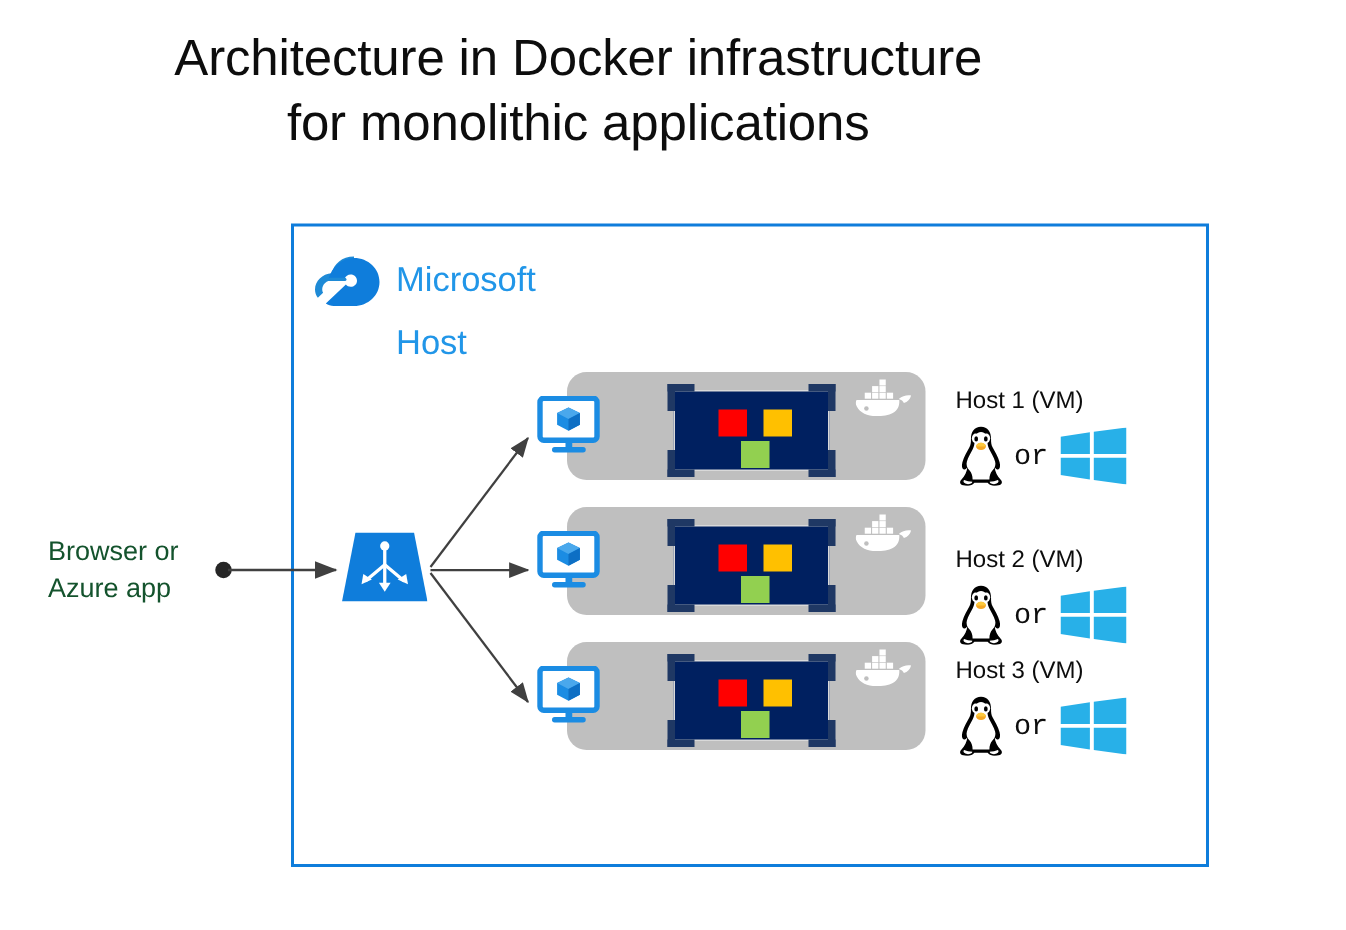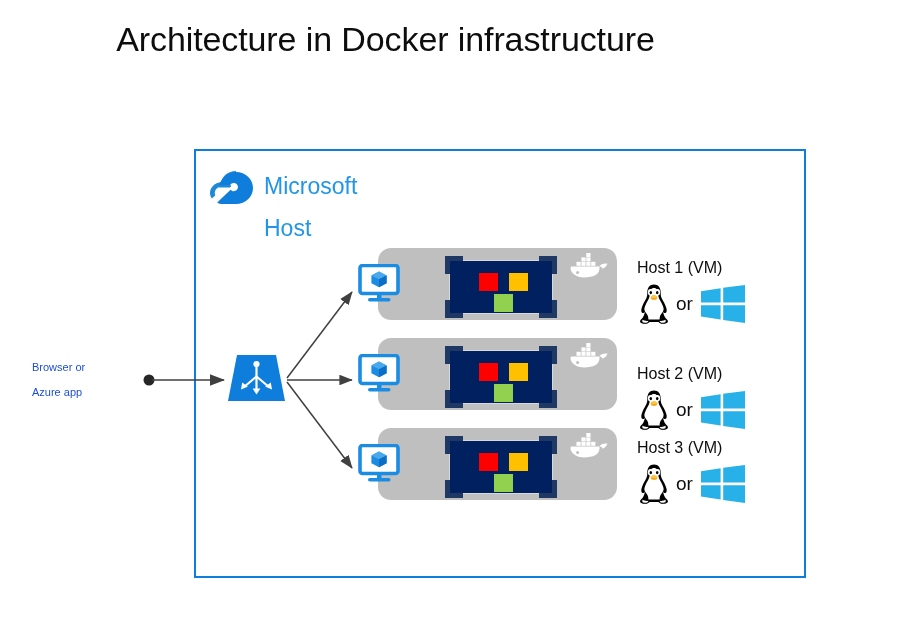--- a/index.html
+++ b/index.html
@@ -33,21 +33,21 @@
   .azure-cloud{position:absolute;left:0;top:4px;width:52px;height:40px;}
   .azure-word{
     position:absolute;left:58px;top:-3px;
     color:#2196e8;font-size:23px;line-height:26px;font-weight:400;
   }
   .azure-word .ln{display:block;margin-top:16px;}
 
   
   .client-label{
     position:absolute;left:32px;top:355px;width:140px;
-    color:#1d4ed8;font-size:11px;line-height:25px;
+    color:#14532d;font-size:18px;line-height:25px;
   }
   .client-label .ln{display:block;}
 
   
   .host-row{
     position:absolute;left:378px;width:239px;height:72px;
     background:#bfbfbf;border-radius:13px;
   }
   .host-row.r1{top:248px;}
   .host-row.r2{top:338px;}
@@ -83,38 +83,39 @@
   .sq.red{left:29px;top:12px;background:#ff0000;}
   .sq.amber{left:59px;top:12px;background:#ffc000;}
   .sq.green{left:44px;top:33px;background:#92d050;}
 
   
   .host-block{position:absolute;left:637px;width:160px;}
   .host-block.r1{top:256px;}
   .host-block.r2{top:346px;margin-top:16px;}
   .host-block.r3{top:436px;}
   .host-name{color:#0d0d0d;font-size:16px;line-height:24px;white-space:nowrap;}
-  .os-line{display:flex;align-items:center;gap:5px;margin-top:2px;height:44px;}
+  .os-line{display:flex;align-items:center;gap:5px;margin-top:2px;height:44px;font-family:Liberation Mono, monospace;}
   .tux{width:34px;height:42px;flex:0 0 auto;}
   .or-txt{color:#0d0d0d;font-size:19px;line-height:22px;}
   .winlogo{width:44px;height:38px;flex:0 0 auto;margin-left:3px;}
 
   
   .lb{position:absolute;left:228px;top:355px;width:57px;height:46px;}
 
   
   .wires{position:absolute;left:0;top:0;width:897px;height:620px;pointer-events:none;}
 </style>
 </head>
 <body>
 
 <div id="stage">
 
   <div class="title">
     <span class="ln">Architecture in Docker infrastructure</span>
+    <span class="ln">for monolithic applications</span>
   </div>
 
   <div class="azure-frame"></div>
 
   <div class="azure-brand">
     <svg class="azure-cloud" viewBox="0 0 52 40">
       <path d="M30 7 C22 7 16.5 12 15.2 18.2 C8.8 18.6 4 23.4 4 29 C4 31.1 4.7 33 5.9 34.5 L9.4 31.2 C9.0 30.5 8.8 29.8 8.8 29 C8.8 25.6 11.8 22.8 15.6 22.8 L19.6 22.8 L20.2 19.2 C21.1 14.6 25.1 11.2 30 11.2 Z" fill="#1e8ad6"></path>
       <path d="M30 8 C39.5 8 47 15.1 47 24 C47 32.9 39.5 40 30 40 L16.5 40 C14.5 40 12.7 39.4 11.2 38.4 L24.6 25.7 C25.3 26.6 26.5 27.2 27.8 27.2 C30.1 27.2 32 25.4 32 23.1 C32 20.8 30.1 19 27.8 19 C25.9 19 24.3 20.2 23.8 21.9 L13.0 21.9 C15.2 13.9 22.0 8 30 8 Z" fill="#0f7ddb"></path>
       <rect x="12.6" y="21.1" width="12.4" height="2.3" rx="1.15" fill="#1e8ad6"></rect>
     </svg>

